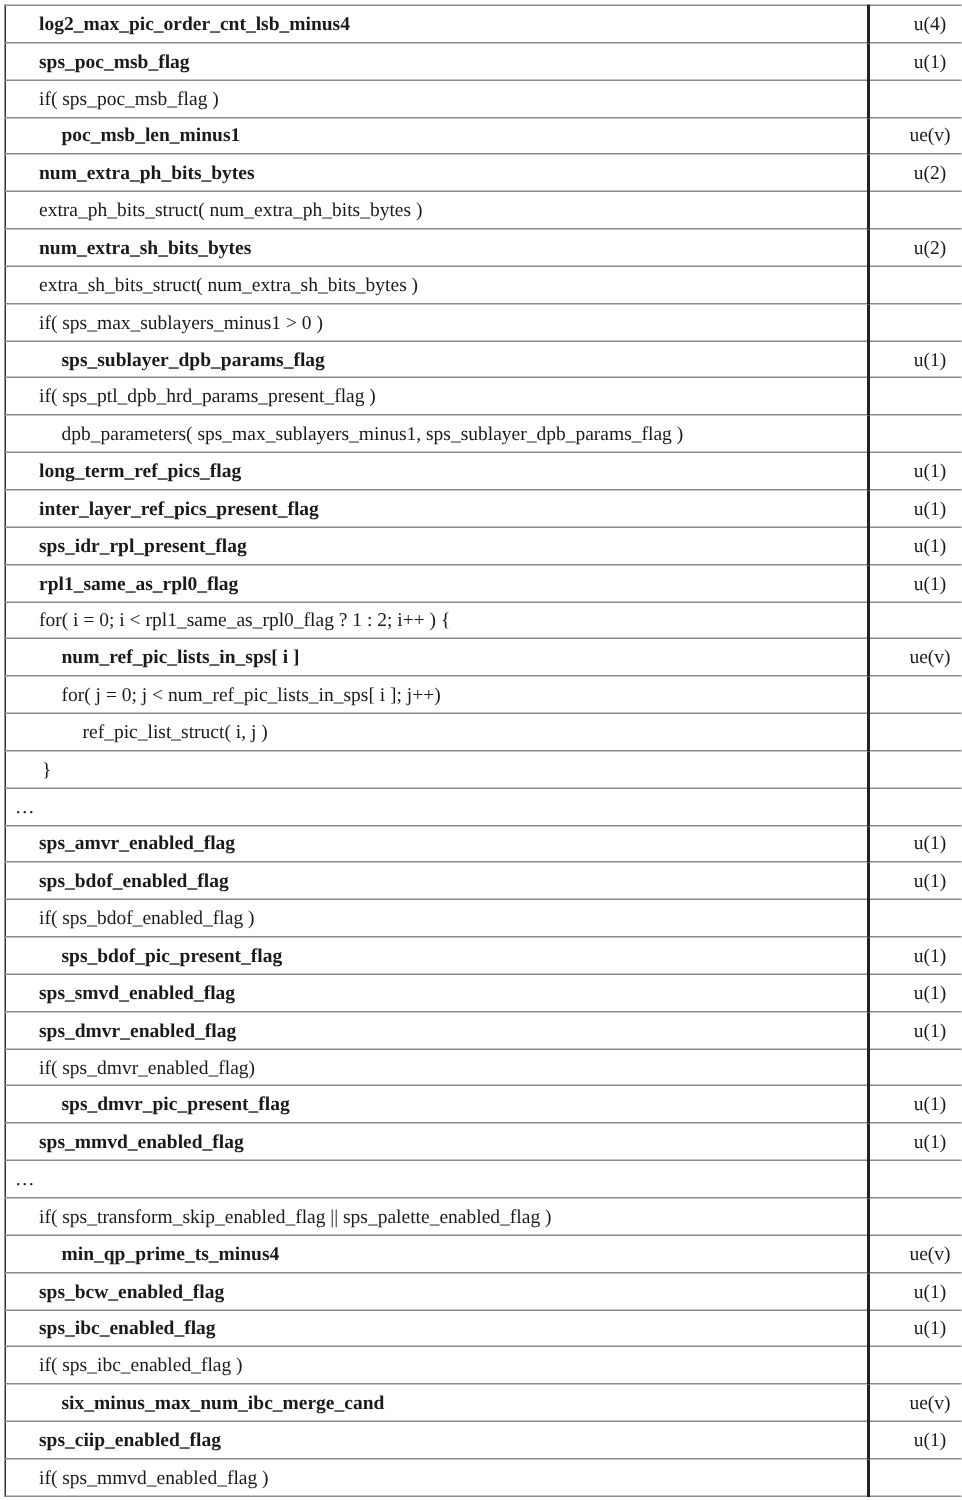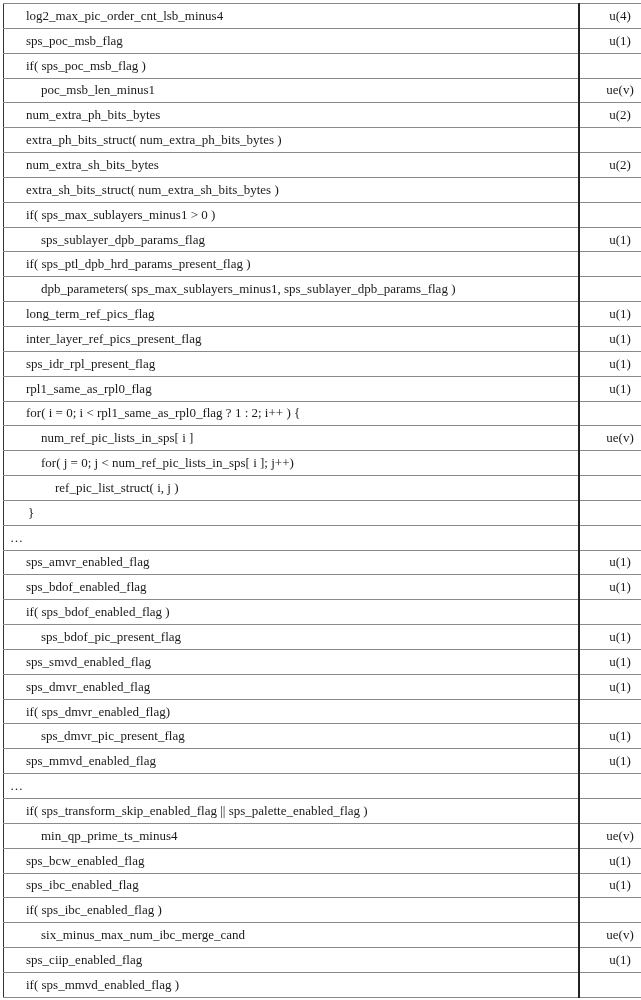--- a/index.html
+++ b/index.html
@@ -16,21 +16,21 @@
     border: 1px solid #8a8a8a;
     padding: 0;
     font-size: 13px;
     line-height: 14px;
     vertical-align: middle;
     white-space: nowrap;
     overflow: hidden;
   }
   #syntax-table td.syntax { width: 552px; border-left: 1.5px solid #333; }
   #syntax-table td.desc { width: 80px; text-align: center; border-left: 2px solid #222; border-right: 1.5px solid #444; }
-  .bold { font-weight: normal; }
+  .bold { font-weight: bold; }
   .ind-e  { padding-left: 6px !important; }
   .ind-0  { padding-left: 22px !important; }
   .ind-b  { padding-left: 24px !important; }
   .ind-1  { padding-left: 37px !important; }
   .ind-2  { padding-left: 51px !important; }
 </style>
 </head>
 <body>
 
 <table id="syntax-table">

